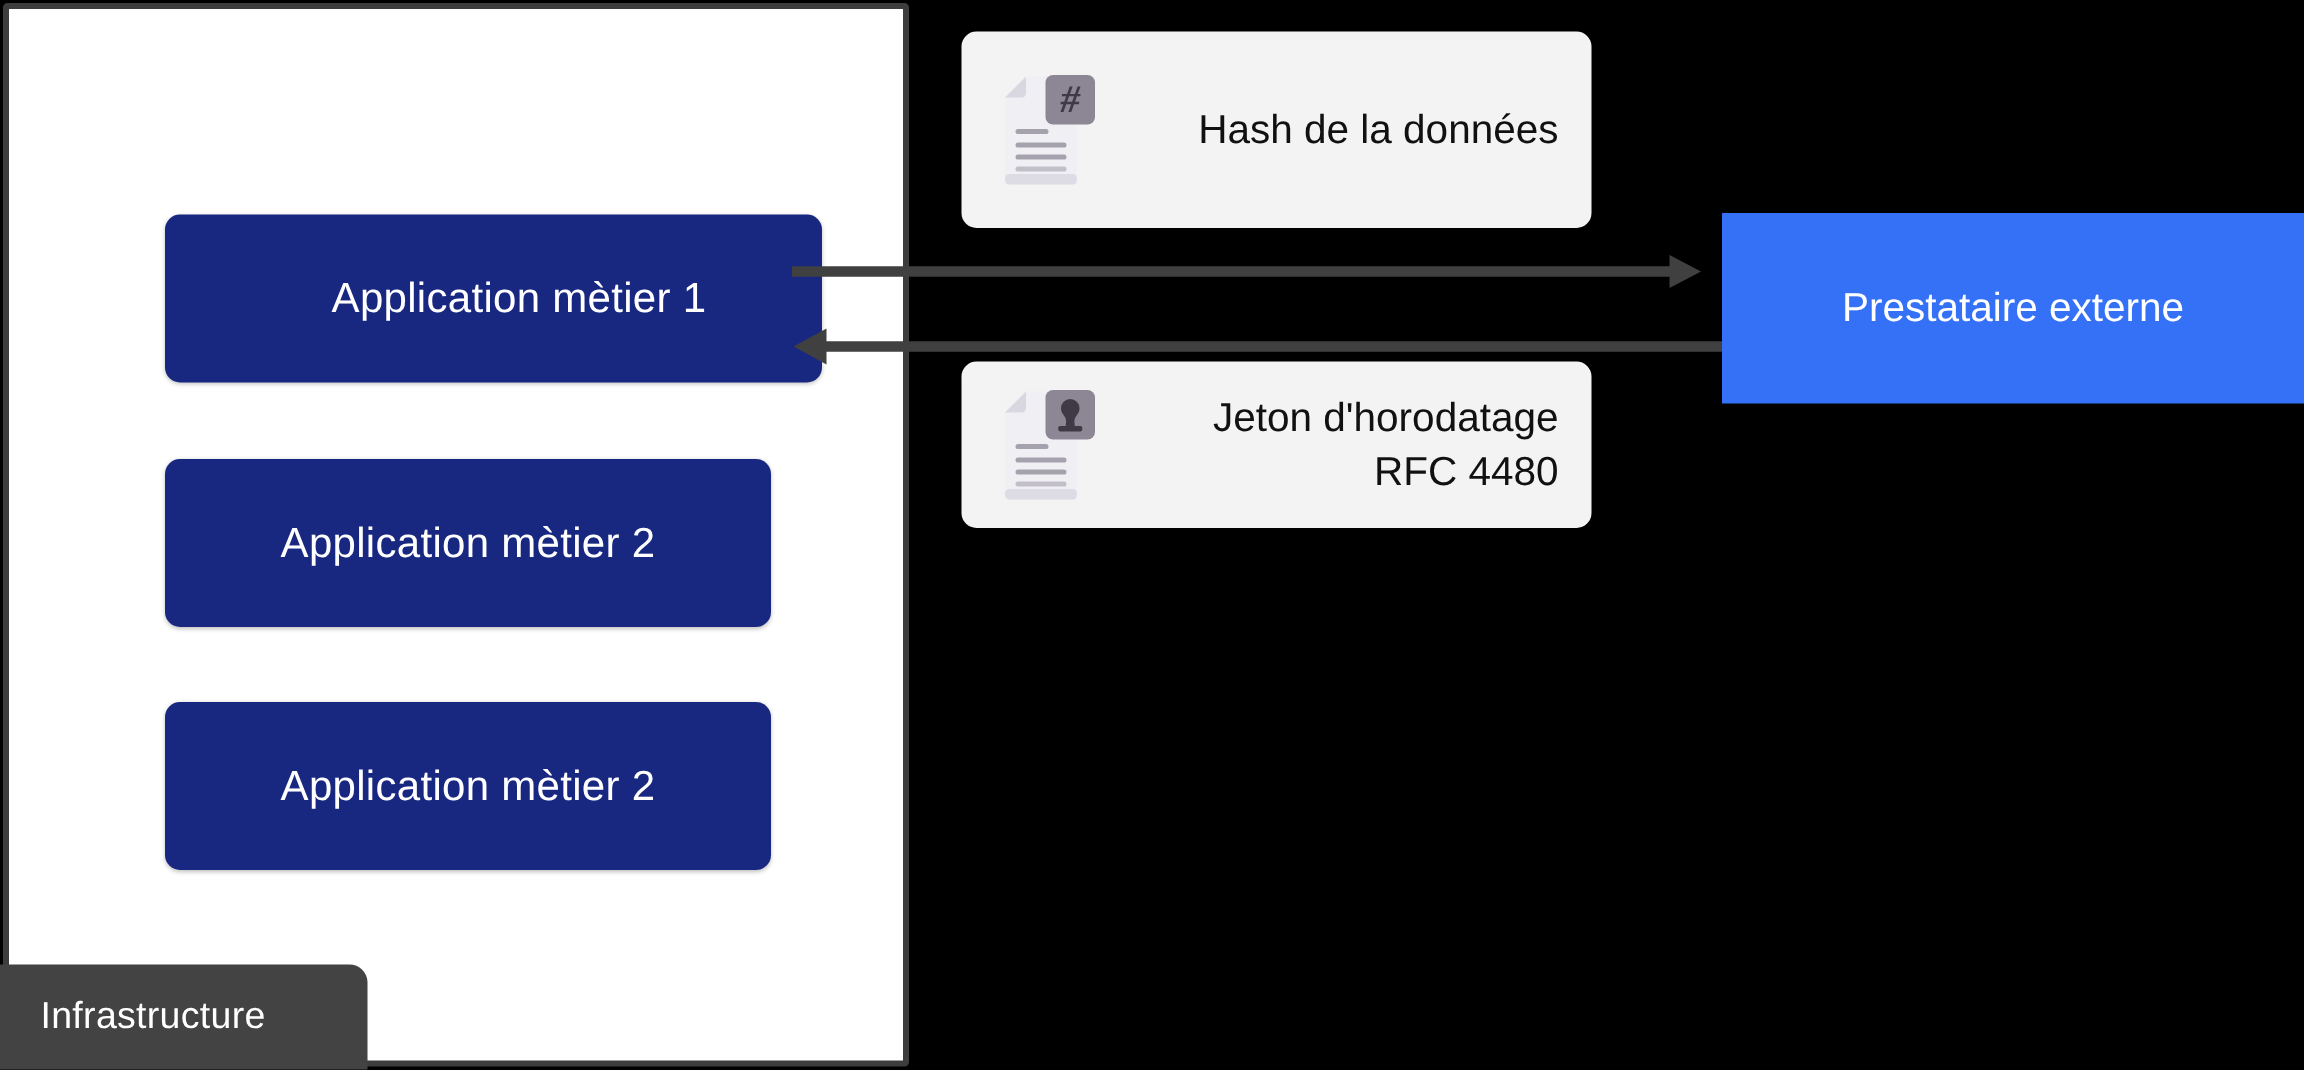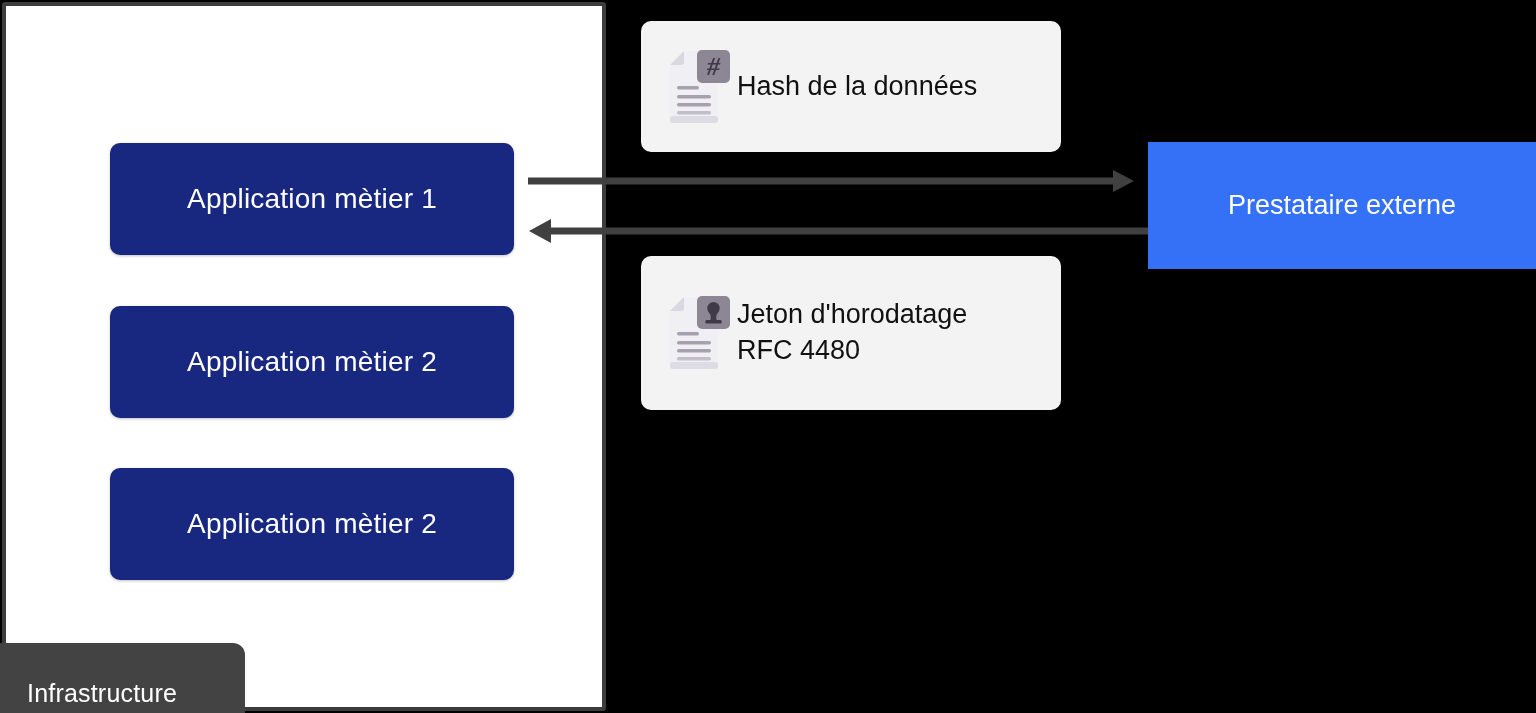--- a/index.html
+++ b/index.html
@@ -35,21 +35,21 @@
     top: 643px;
     width: 245px;
     height: 70px;
     background: #434343;
     border-top-right-radius: 12px;
     z-index: 6;
   }
   #infra-tab-label {
     position: absolute;
     left: 27px;
-    top: 36px;
+    top: 20px;
     font-size: 25px;
     color: #ffffff;
     letter-spacing: 0.2px;
     white-space: nowrap;
   }
 
   
   .app-box {
     position: absolute;
     left: 104px;
@@ -62,48 +62,48 @@
     justify-content: center;
     box-shadow: 0 1px 3px rgba(0,0,0,0.25);
     z-index: 3;
   }
   .app-box-label {
     font-size: 28px;
     color: #ffffff;
     letter-spacing: 0.2px;
     white-space: nowrap;
   }
-  #app-box-0 { top: 137px; }
+  #app-box-0 { top: 137px; padding-left: 34px; }
   #app-box-1 { top: 300px; }
   #app-box-2 { top: 462px; }
 
   
   .info-card {
     position: absolute;
     left: 641px;
     width: 420px;
     background: #f3f3f3;
     border-radius: 10px;
     display: flex;
     align-items: center;
     z-index: 4;
   }
   #info-card-0 { top: 21px; height: 131px; }
-  #info-card-1 { top: 256px; height: 154px; }
+  #info-card-1 { top: 241px; height: 111px; }
 
   .doc-icon {
     position: relative;
     width: 62px;
     height: 74px;
     margin-left: 28px;
     flex: 0 0 auto;
   }
   .card-text {
     flex: 1 1 auto;
-    text-align: left;
+    text-align: right;
     padding-right: 22px;
     padding-left: 6px;
   }
   .card-line {
     font-size: 27px;
     color: #111111;
     line-height: 1.32;
     white-space: nowrap;
   }
 

